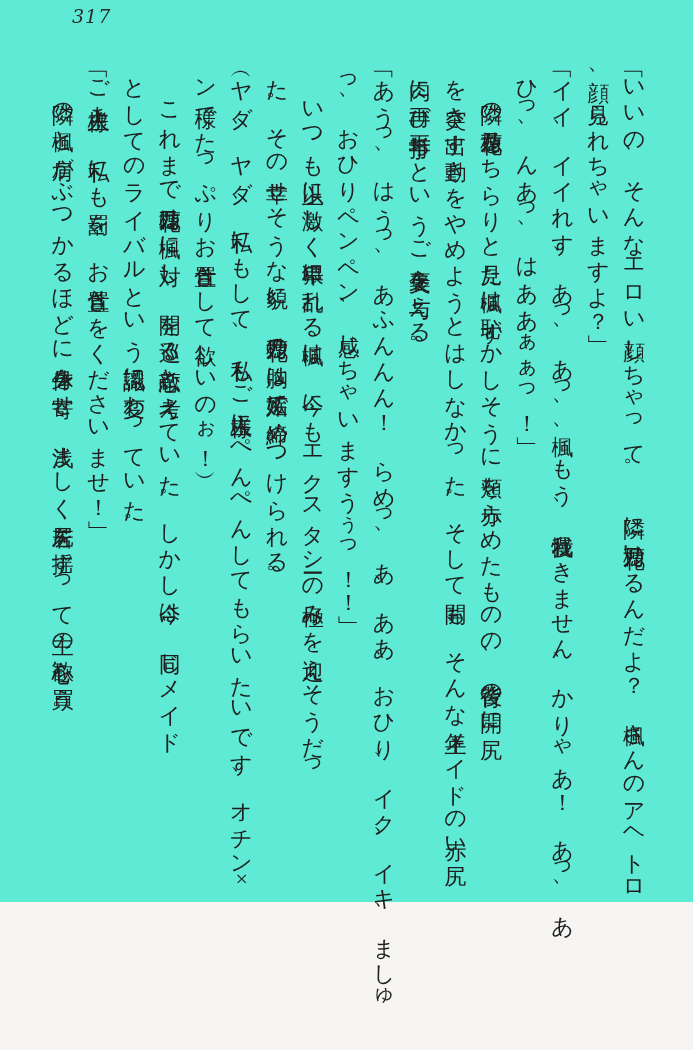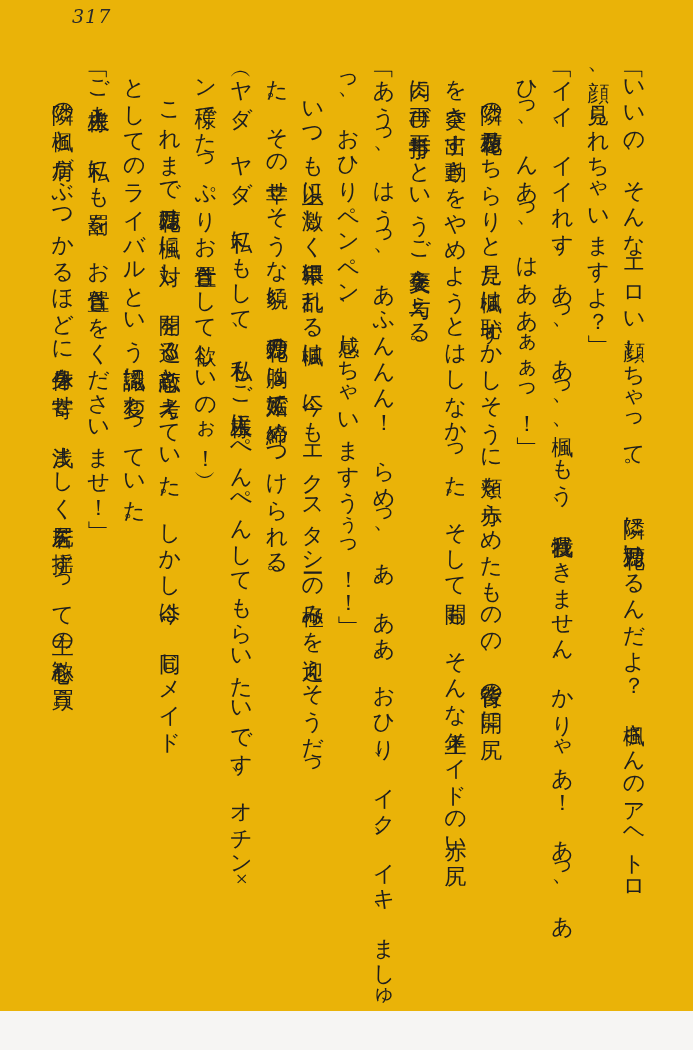--- a/index.html
+++ b/index.html
@@ -9,22 +9,22 @@
   body {
     width: 693px;
     height: 1050px;
     background: #f6f5f3;
     overflow: hidden;
     font-family: "Liberation Serif", "DejaVu Serif", serif;
   }
   .book-page {
     position: relative;
     width: 693px;
-    height: 1011px;
-    background: #eab308;
+    height: 902px;
+    background: #5eead4;
   }
   .page-number {
     position: absolute;
     top: 5px;
     left: 72px;
     font-size: 19px;
     font-style: italic;
     color: #2b2b2b;
     letter-spacing: 1px;
     font-family: "DejaVu Serif", "Liberation Serif", serif;

